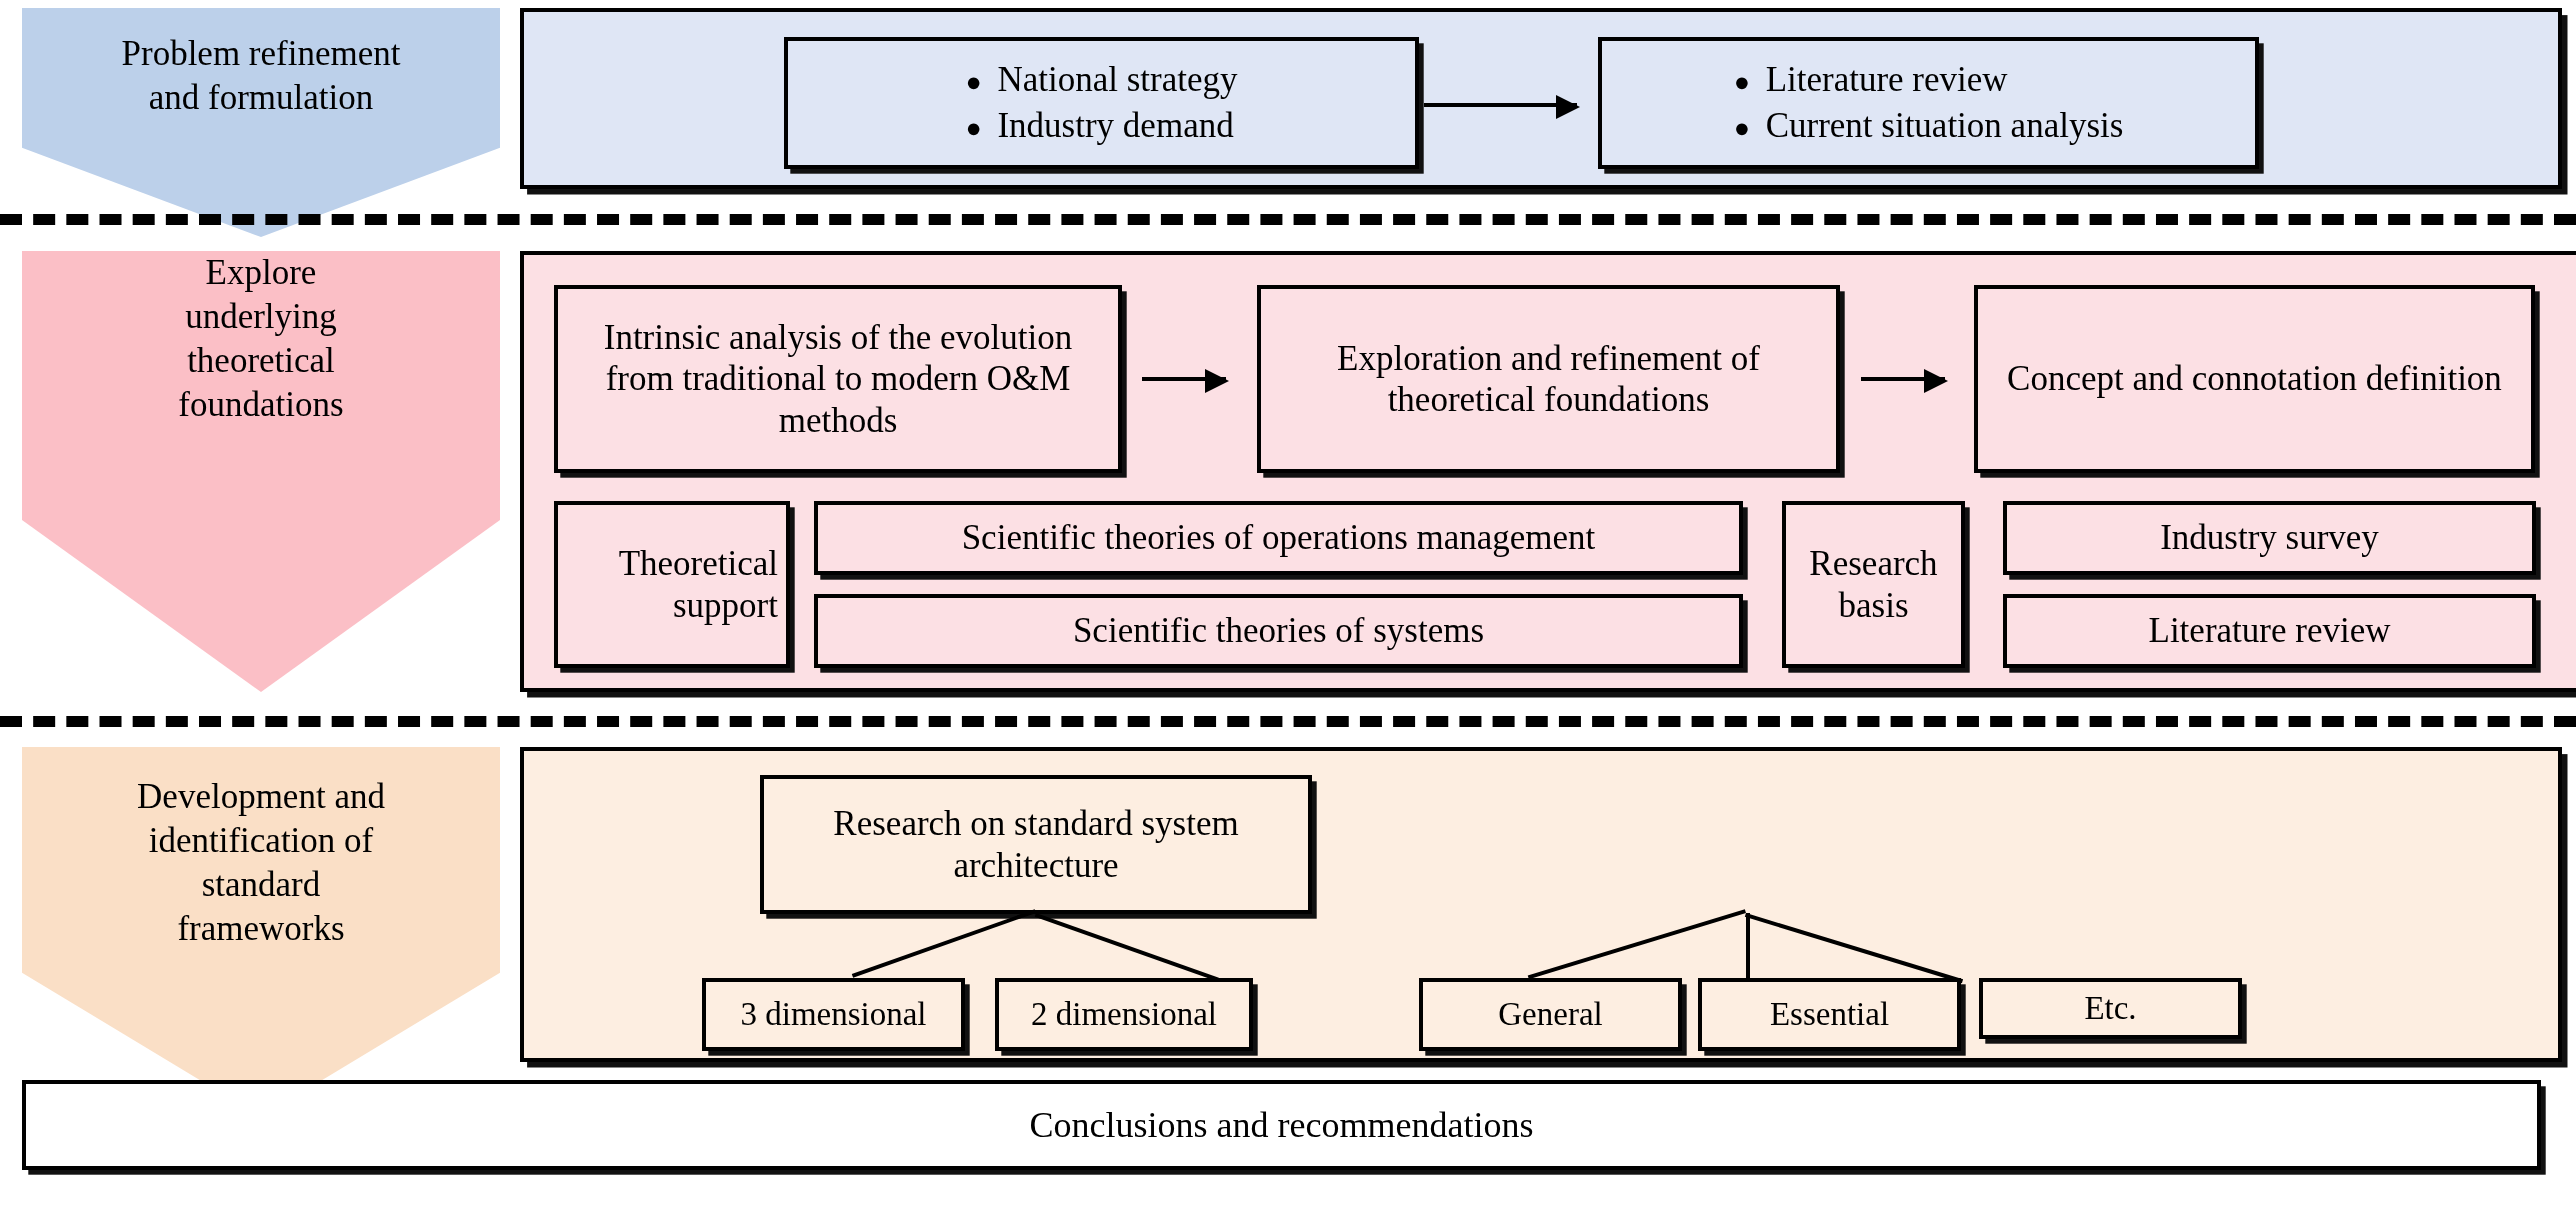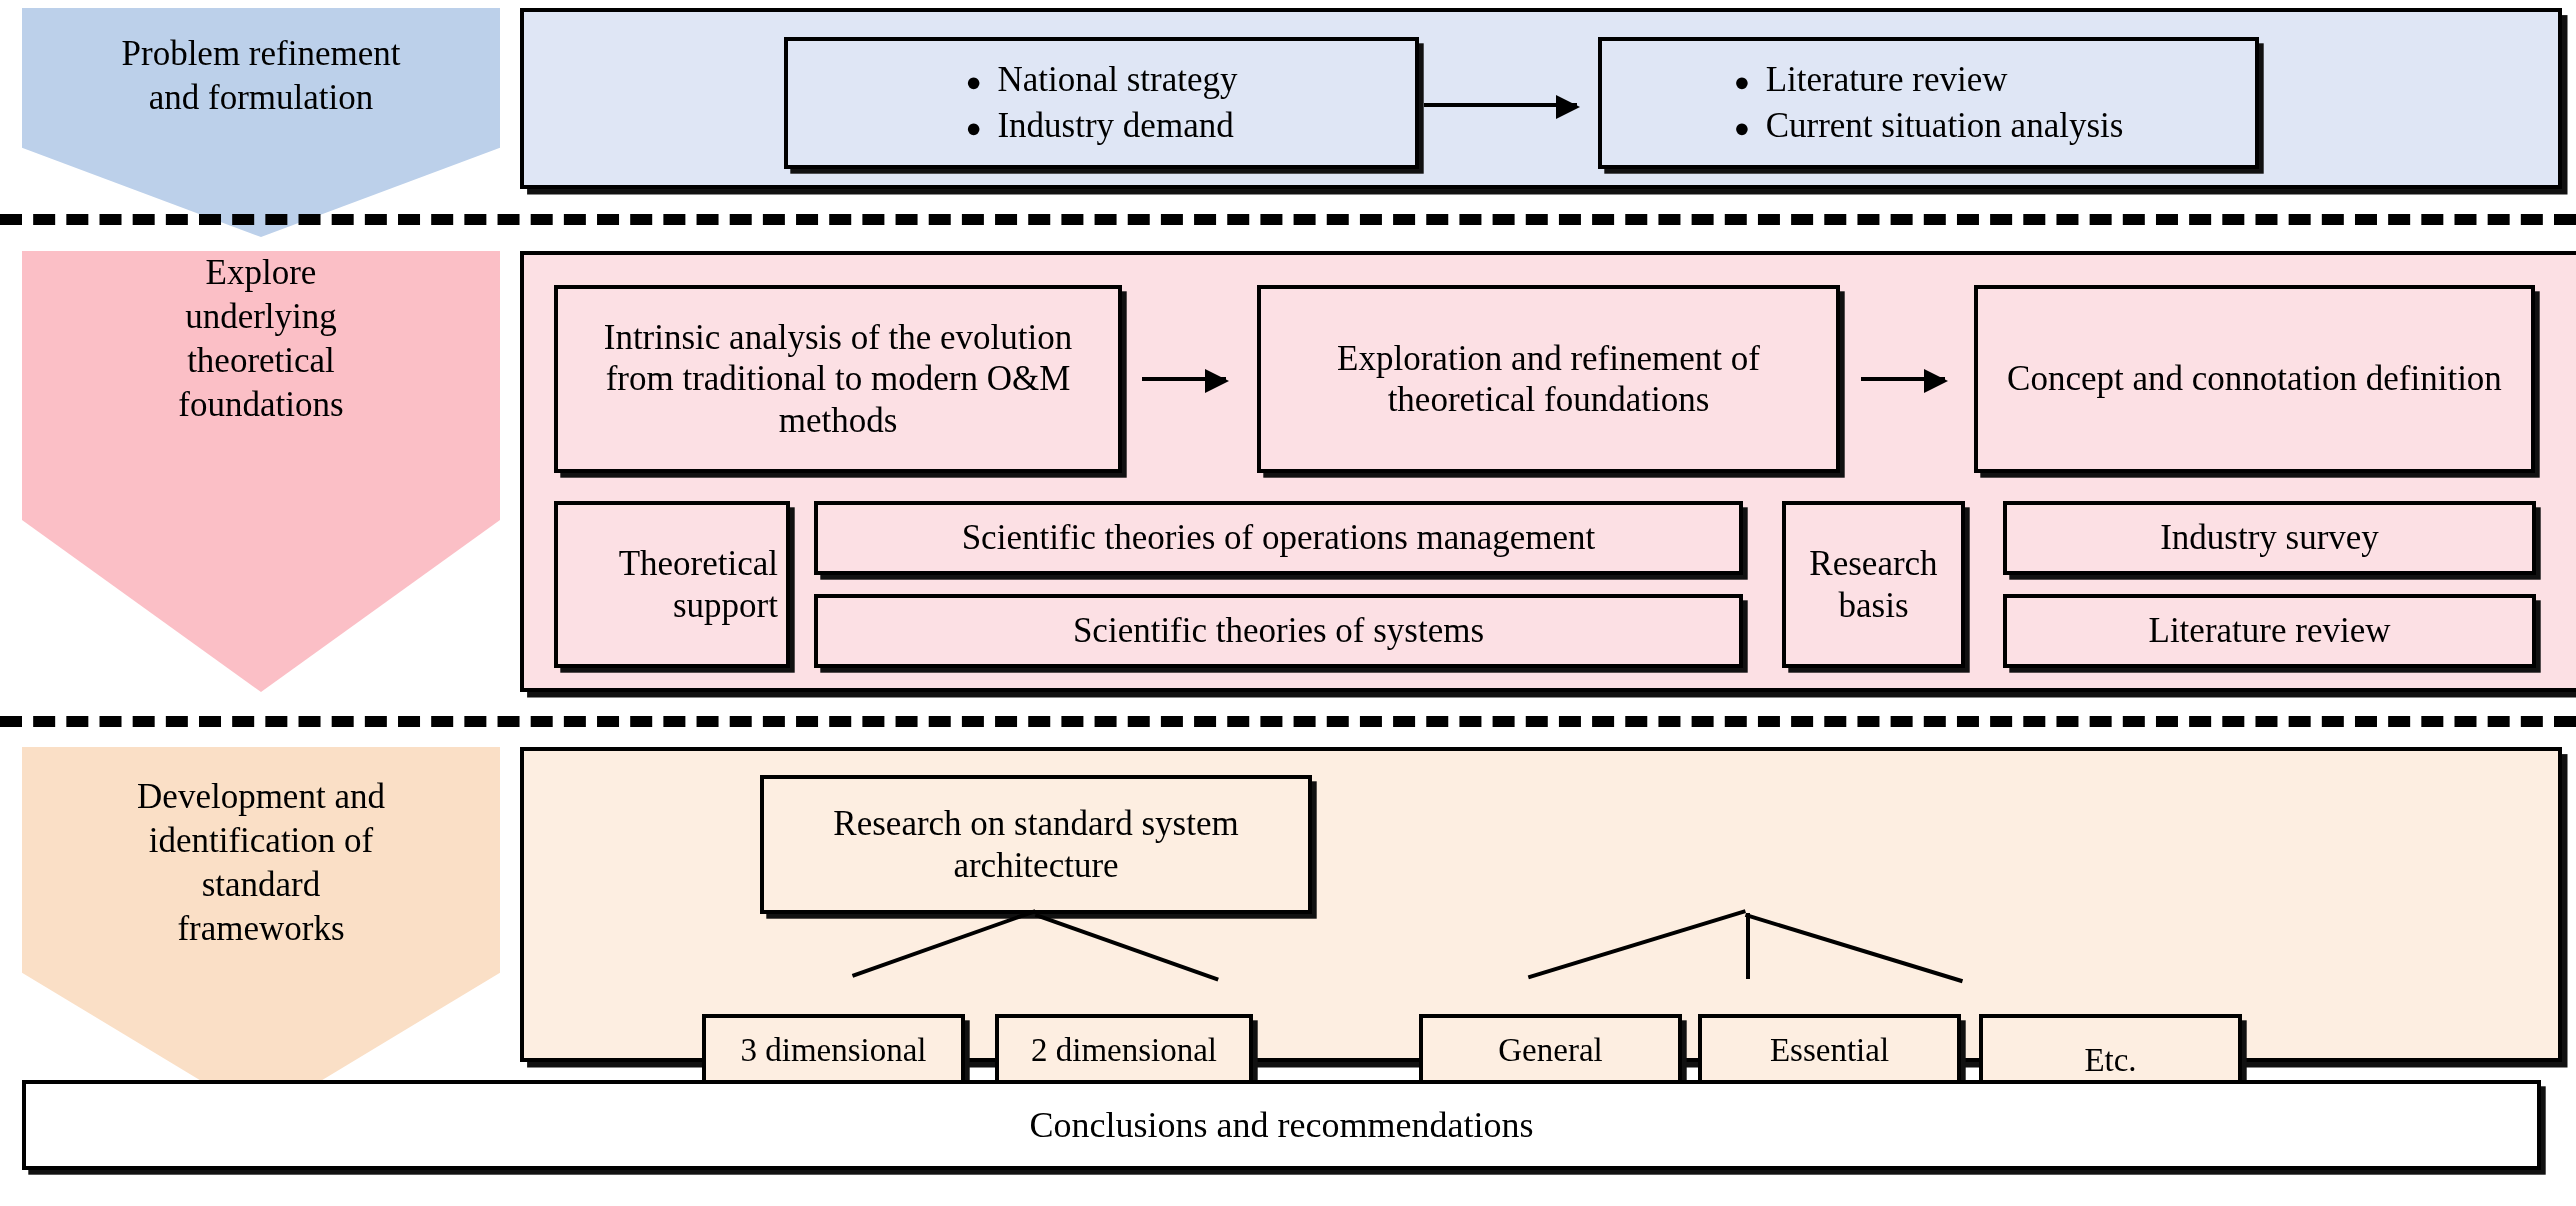--- a/index.html
+++ b/index.html
@@ -91,21 +91,21 @@
   .v-leg {
     position: absolute;
     width: 0;
     border-left: 4px solid #000000;
   }
 
   
   .t-stage  { font-size: 35px; }
   .t-bullet { font-size: 35px; }
   .t-box    { font-size: 35px; }
-  .t-small  { font-size: 33px; margin-top: 36px; }
+  .t-small  { font-size: 33px; }
   .t-concl  { font-size: 36px; }
 
   
   .bullets {
     display: block;
     text-align: left;
     padding: 0 0 0 27px;
   }
   .bullets .bl {
     display: flex;
@@ -248,21 +248,21 @@
     <div class="leg" style="left:1222px; top:162px; width:227px; transform:rotate(163deg);"></div>
     <div class="v-leg" style="left:1222px; top:162px; height:66px;"></div>
     <div class="leg" style="left:1222px; top:162px; width:227px; transform:rotate(17deg);"></div>
 
     <div class="node t-small" style="left:895px; top:227px; width:263px; height:73px; background:#fdeee1;">
       <span>General</span>
     </div>
     <div class="node t-small" style="left:1174px; top:227px; width:263px; height:73px; background:#fdeee1;">
       <span>Essential</span>
     </div>
-    <div class="node t-small" style="left:1455px; top:227px; width:263px; height:92px; background:#fdeee1;">
+    <div class="node t-small" style="left:1455px; top:227px; width:263px; height:61px; background:#fdeee1;">
       <span>Etc.</span>
     </div>
   </div>
 
   <div class="node t-concl" style="left:22px; top:1080px; width:2519px; height:90px; background:#ffffff;">
     <span>Conclusions and recommendations</span>
   </div>
 
 </div>
 

